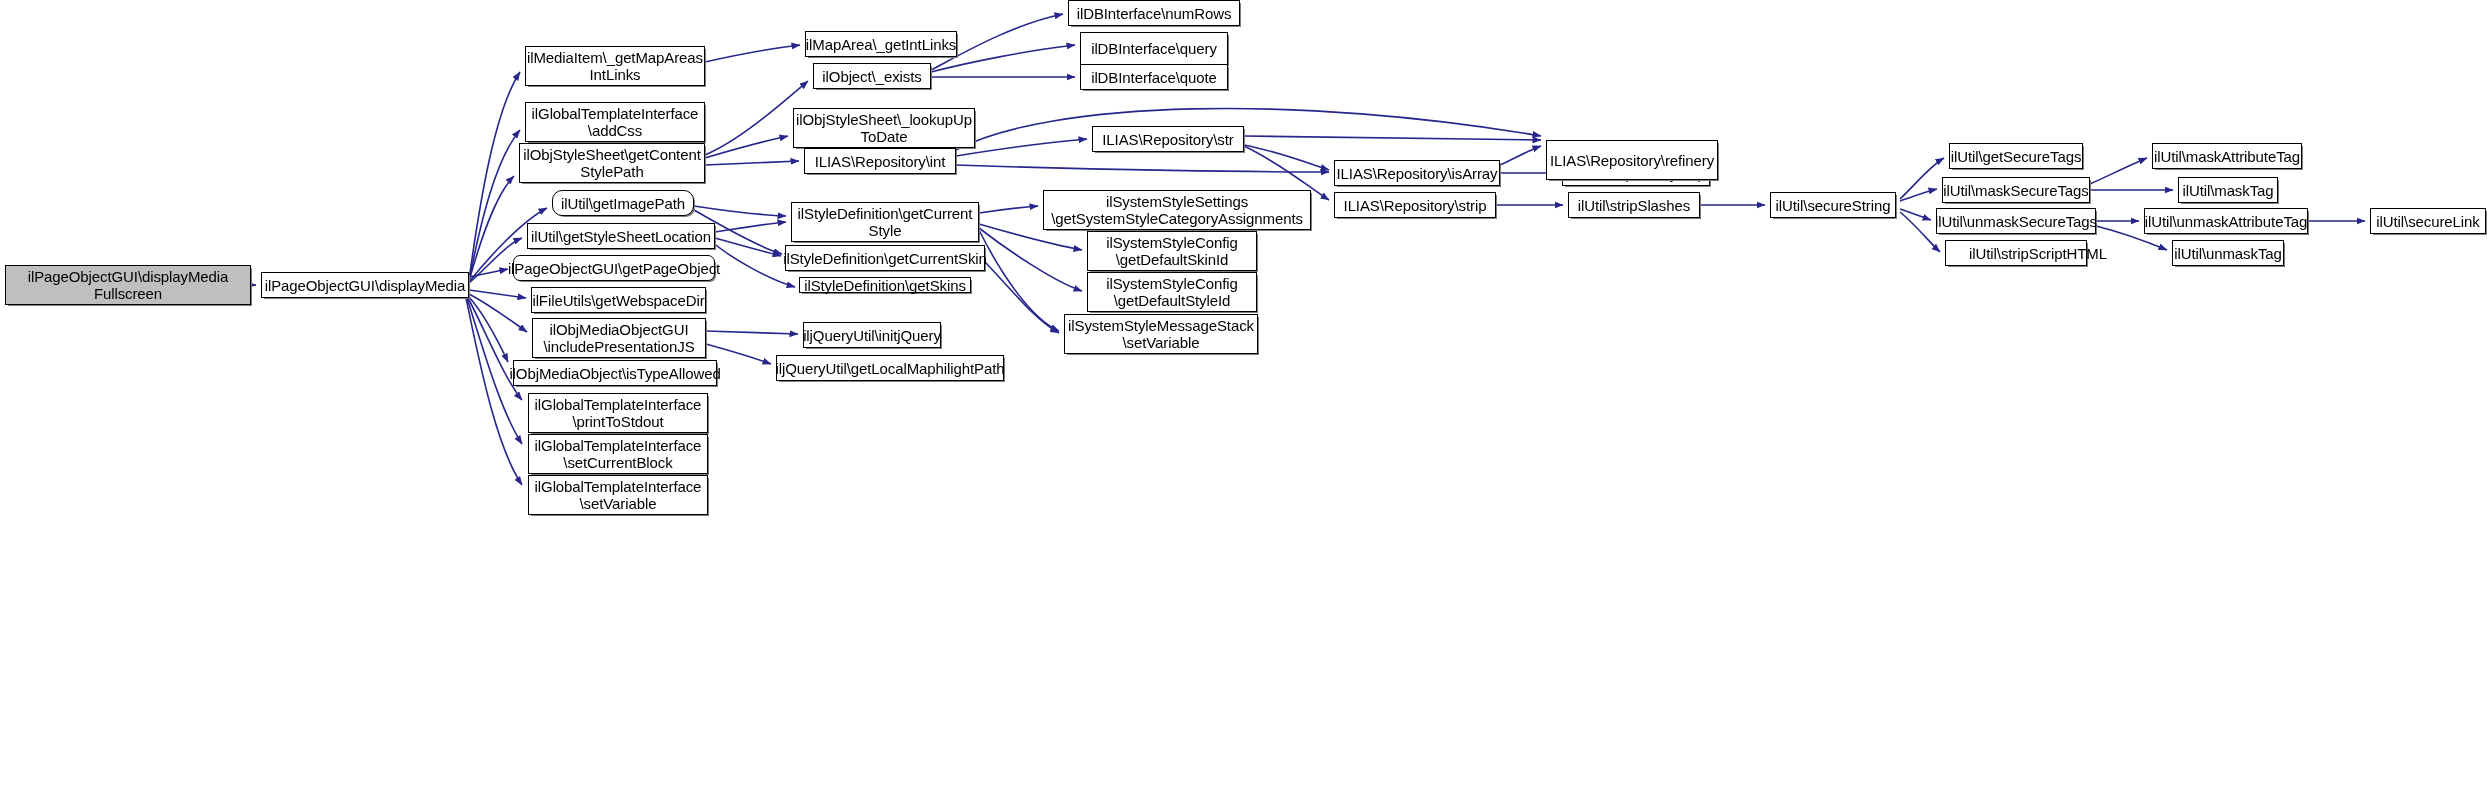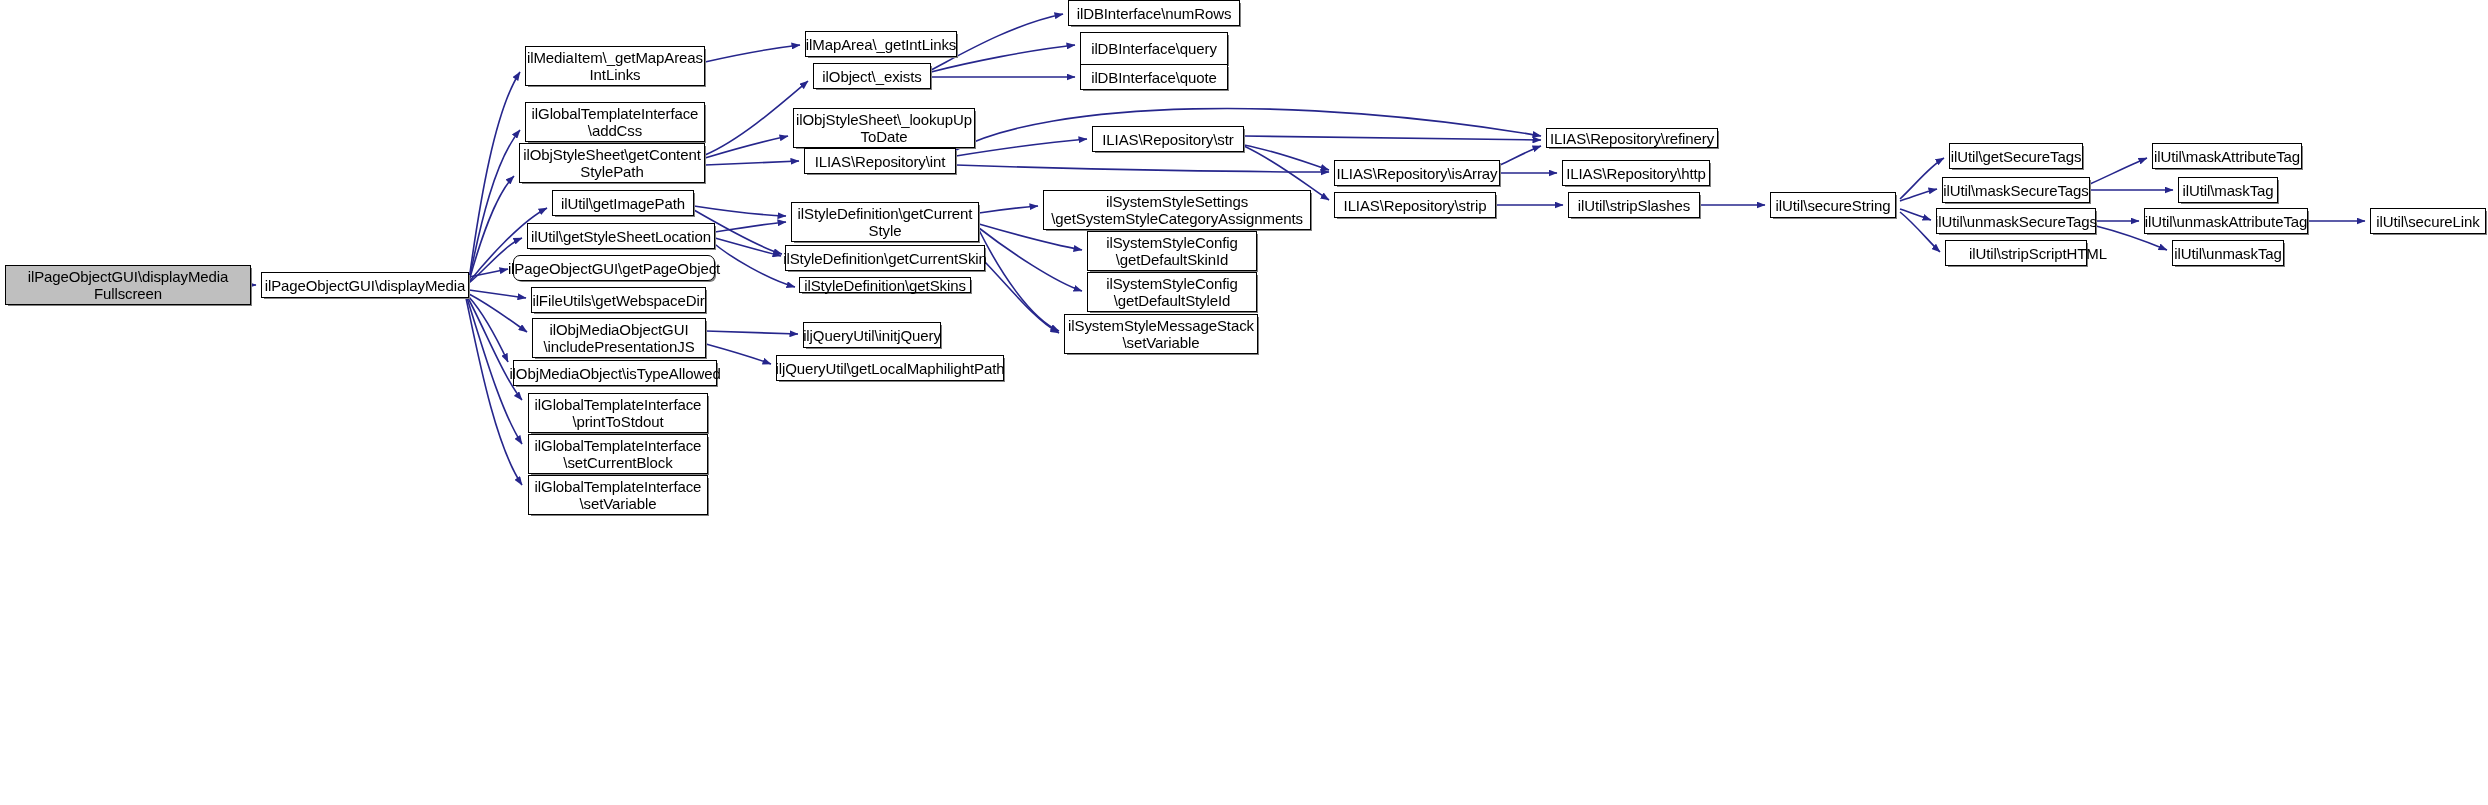--- a/index.html
+++ b/index.html
@@ -109,21 +109,21 @@
   </svg>
 <div class="node root" style="left: 5px; top: 265px; width: 246px; height: 40px;">ilPageObjectGUI\displayMedia
 Fullscreen</div>
     <div class="node" style="left: 261px; top: 272px; width: 208px; height: 26px;">ilPageObjectGUI\displayMedia</div>
     <div class="node" style="left: 525px; top: 46px; width: 180px; height: 40px;">ilMediaItem\_getMapAreas
 IntLinks</div>
     <div class="node" style="left: 525px; top: 102px; width: 180px; height: 40px;">ilGlobalTemplateInterface
 \addCss</div>
     <div class="node" style="left: 519px; top: 143px; width: 186px; height: 40px;">ilObjStyleSheet\getContent
 StylePath</div>
-    <div class="node" style="left: 552px; top: 190px; width: 142px; height: 26px;">ilUtil\getImagePath</div>
+    <div class="node" style="left: 552px; top: 190px; width: 142px; height: 26px; border-radius: 10px;">ilUtil\getImagePath</div>
     <div class="node" style="left: 527px; top: 223px; width: 188px; height: 26px;">ilUtil\getStyleSheetLocation</div>
     <div class="node" style="left: 513px; top: 255px; width: 202px; height: 26px; border-radius: 7px;">ilPageObjectGUI\getPageObject</div>
     <div class="node" style="left: 531px; top: 287px; width: 175px; height: 26px;">ilFileUtils\getWebspaceDir</div>
     <div class="node" style="left: 532px; top: 318px; width: 174px; height: 40px;">ilObjMediaObjectGUI
 \includePresentationJS</div>
     <div class="node" style="left: 513px; top: 360px; width: 204px; height: 26px;">ilObjMediaObject\isTypeAllowed</div>
     <div class="node" style="left: 528px; top: 393px; width: 180px; height: 40px;">ilGlobalTemplateInterface
 \printToStdout</div>
     <div class="node" style="left: 528px; top: 434px; width: 180px; height: 40px;">ilGlobalTemplateInterface
 \setCurrentBlock</div>
@@ -148,21 +148,21 @@
 \getSystemStyleCategoryAssignments</div>
     <div class="node" style="left: 1087px; top: 231px; width: 170px; height: 40px;">ilSystemStyleConfig
 \getDefaultSkinId</div>
     <div class="node" style="left: 1087px; top: 272px; width: 170px; height: 40px;">ilSystemStyleConfig
 \getDefaultStyleId</div>
     <div class="node" style="left: 1064px; top: 314px; width: 194px; height: 40px;">ilSystemStyleMessageStack
 \setVariable</div>
     <div class="node" style="left: 1334px; top: 160px; width: 166px; height: 26px;">ILIAS\Repository\isArray</div>
     <div class="node" style="left: 1334px; top: 192px; width: 162px; height: 26px;">ILIAS\Repository\strip</div>
     <div class="node" style="left: 1562px; top: 160px; width: 148px; height: 26px;">ILIAS\Repository\http</div>
-    <div class="node" style="left: 1546px; top: 128px; width: 172px; height: 20px;">ILIAS\Repository\refinery</div>
+    <div class="node" style="left: 1546px; top: 140px; width: 172px; height: 40px;">ILIAS\Repository\refinery</div>
     <div class="node" style="left: 1568px; top: 192px; width: 132px; height: 26px;">ilUtil\stripSlashes</div>
     <div class="node" style="left: 1770px; top: 192px; width: 126px; height: 26px;">ilUtil\secureString</div>
     <div class="node" style="left: 1949px; top: 143px; width: 134px; height: 26px;">ilUtil\getSecureTags</div>
     <div class="node" style="left: 1942px; top: 177px; width: 148px; height: 26px;">ilUtil\maskSecureTags</div>
     <div class="node" style="left: 1936px; top: 208px; width: 160px; height: 26px;">ilUtil\unmaskSecureTags</div>
     <div class="node" style="left: 1945px; top: 240px; width: 142px; height: 26px; padding-left: 44px;">ilUtil\stripScriptHTML</div>
     <div class="node" style="left: 2152px; top: 143px; width: 150px; height: 26px;">ilUtil\maskAttributeTag</div>
     <div class="node" style="left: 2178px; top: 177px; width: 100px; height: 26px;">ilUtil\maskTag</div>
     <div class="node" style="left: 2144px; top: 208px; width: 164px; height: 26px;">ilUtil\unmaskAttributeTag</div>
     <div class="node" style="left: 2172px; top: 240px; width: 112px; height: 26px;">ilUtil\unmaskTag</div>

